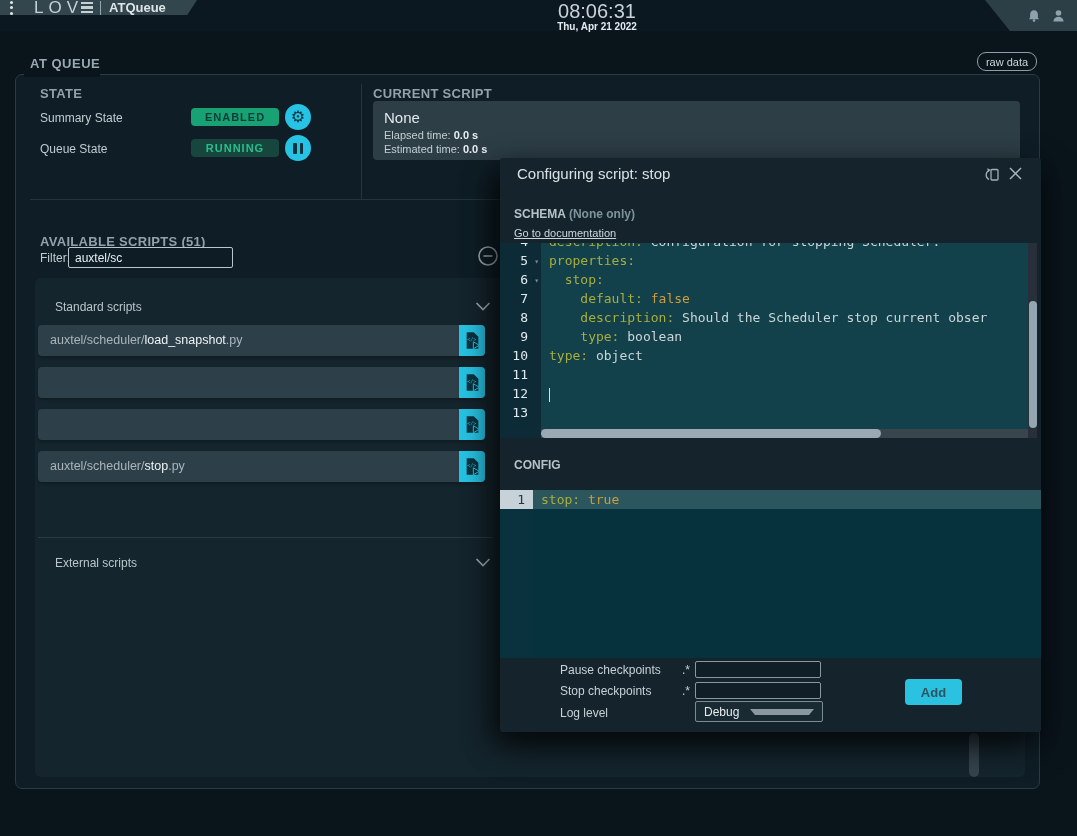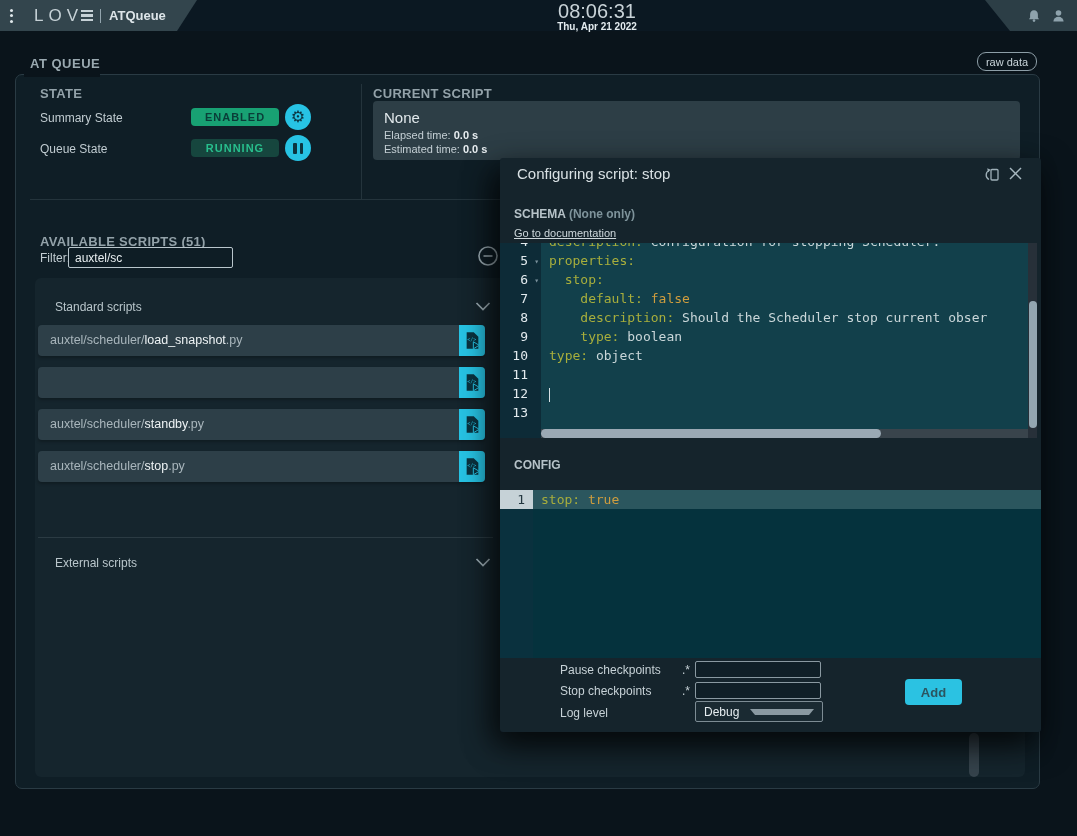--- a/index.html
+++ b/index.html
@@ -4,21 +4,21 @@
 <style>
   * { margin:0; padding:0; box-sizing:border-box; }
   html,body { background:#06090d; }
   #app {
     position:relative; width:1077px; height:836px; overflow:hidden;
     background:#0a141b; font-family:"Liberation Sans", sans-serif;
     -webkit-font-smoothing:antialiased;
   }
   
   .topbar { position:absolute; left:0; top:0; width:1077px; height:31px; background:#0b1822; }
-  .topbar-tab { position:absolute; left:0; top:0; width:210px; height:31px; background:#33454d;
+  .topbar-tab { position:absolute; left:0; top:0; width:210px; height:15px; background:#33454d;
     clip-path:polygon(0 0,197px 0,177px 31px,0 31px);
     display:flex; align-items:center; padding-left:10px; }
   .menu-dots { width:14px; height:16px; margin-right:10px; display:flex; flex-direction:column;
     justify-content:center; align-items:flex-start; gap:2.5px; cursor:pointer; }
   .menu-dots i { width:3px; height:3px; border-radius:50%; background:#dfe7ea; }
   .logo-lov { font-size:17px; letter-spacing:5px; color:#c6d1d6; font-weight:400; }
   .logo-e { display:inline-flex; flex-direction:column; gap:2.5px; margin:0 7px 0 -2px; }
   .logo-e i { width:12px; height:2.2px; background:#c6d1d6; }
   .logo-pipe { width:1px; height:14px; background:#93a5ae; margin-right:8px; }
   .app-name { font-size:13px; font-weight:700; color:#dde5e9;text-align:right; }
@@ -239,21 +239,20 @@
         <div class="script-row">
           <button class="launch-btn">
             <svg viewBox="0 0 18 22" width="15" height="19">
               <path d="M2 1h8.5L16 6.5V21H2z" fill="#0b3340"></path>
               <text x="8" y="11.5" font-size="6" fill="#27c3e4" text-anchor="middle" font-family="monospace">&lt;/&gt;</text>
               <polygon points="10,12.5 17,16.75 10,21" fill="#0b3340" stroke="#27c3e4" stroke-width="1.2"></polygon>
             </svg>
           </button>
         </div>
         <div class="script-row">
-          <div class="script-text"><span class="sp">auxtel/scheduler/</span><span class="sn">standby</span><span class="sp">.py</span></div>
           <button class="launch-btn">
             <svg viewBox="0 0 18 22" width="15" height="19">
               <path d="M2 1h8.5L16 6.5V21H2z" fill="#0b3340"></path>
               <text x="8" y="11.5" font-size="6" fill="#27c3e4" text-anchor="middle" font-family="monospace">&lt;/&gt;</text>
               <polygon points="10,12.5 17,16.75 10,21" fill="#0b3340" stroke="#27c3e4" stroke-width="1.2"></polygon>
             </svg>
           </button>
         </div>
         <div class="script-row">
           <div class="script-text"><span class="sp">auxtel/scheduler/</span><span class="sn">stop</span><span class="sp">.py</span></div>

